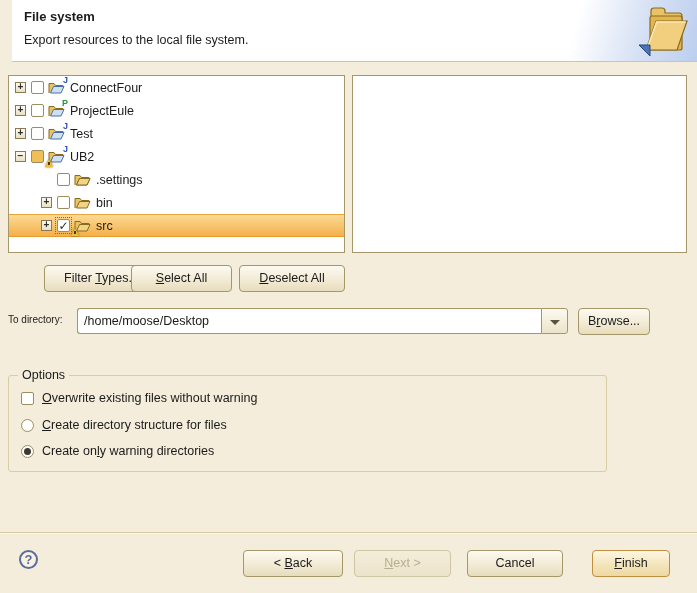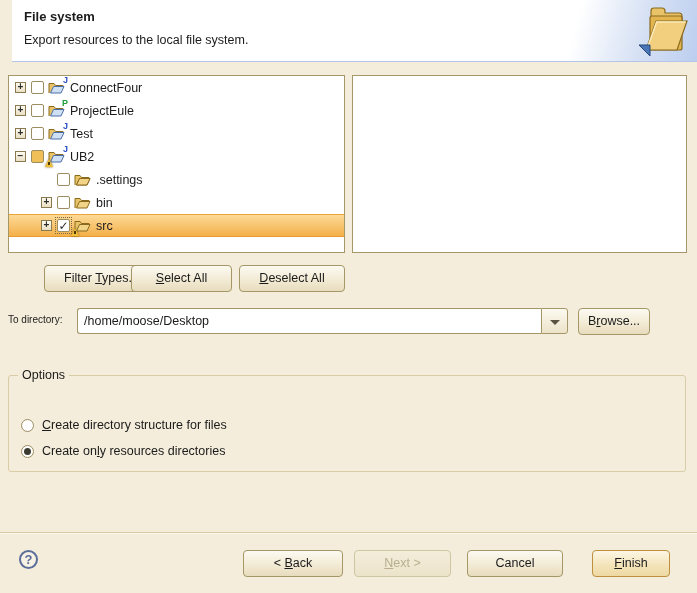--- a/index.html
+++ b/index.html
@@ -73,21 +73,21 @@
              padding:0 6px; font-family:"Liberation Sans",sans-serif; font-size:12.5px; color:#1b1b1b;
              background:#ffffff; outline:none;}
   .dir-arrow{position:absolute; left:541px; top:308px; width:27px; height:26px; box-sizing:border-box;
              border:1px solid #a59767; border-radius:0 3px 3px 0;
              background:linear-gradient(to bottom,#fcfaf1,#ece3c8); cursor:pointer;}
   .dir-arrow .tri{position:absolute; left:8px; top:11px; width:0; height:0;
              border-left:5px solid transparent; border-right:5px solid transparent;
              border-top:5px solid #5a5341;}
 
   
-  .options{position:absolute; left:8px; top:375px; width:678px; height:97px; box-sizing:border-box;
+  .options{position:absolute; left:8px; top:375px; width:599px; height:97px; box-sizing:border-box;
            border:1px solid #d9cca6; border-radius:3px;}
   .options .legend{position:absolute; left:9px; top:-8px; background:#f4eddb; padding:0 4px; font-size:12.5px;}
   .opt-row{position:absolute; left:12px; display:flex; align-items:center; cursor:pointer;}
   #opt1{top:15px;} #opt2{top:42px;} #opt3{top:68px;}
   .radio{width:13px; height:13px; box-sizing:border-box; border:1px solid #9c8d60; border-radius:50%;
          background:#ffffff; display:flex; align-items:center; justify-content:center;}
   .radio.on:after{content:""; width:7px; height:7px; border-radius:50%; background:#3c3a30;}
   .opt-label{margin-left:8px; font-size:12.5px;}
 
   
@@ -234,29 +234,33 @@
   <div class="dir-label">To directory:</div>
   <input class="dir-input" type="text" value="/home/moose/Desktop" style="">
   <div class="dir-arrow">
       <span class="tri"></span>
     </div>
   <div class="btn" id="btn-browse"><span>B</span><span class="mn">r</span><span>owse...</span></div>
 
   <div class="options">
     <span class="legend">Options</span>
 
+    <div class="opt-row" id="opt1">
+      <span class="cb"></span>
+      <span class="opt-label"><span class="mn">O</span><span>verwrite existing files without warning</span></span>
+    </div>
 
     <div class="opt-row" id="opt2">
       <span class="radio"></span>
       <span class="opt-label"><span class="mn">C</span><span>reate directory structure for files</span></span>
     </div>
 
     <div class="opt-row" id="opt3">
       <span class="radio on"></span>
-      <span class="opt-label"><span>Create on</span><span class="mn">l</span><span>y resources directories</span></span>
+      <span class="opt-label"><span>Create on</span><span class="mn">l</span><span>y warning directories</span></span>
     </div>
   </div>
 
   <div class="bottom-sep"></div>
   <div class="help"><span>?</span></div>
 
   <div class="btn" id="btn-back"><span>&lt; </span><span class="mn">B</span><span>ack</span></div>
   <div class="btn disabled" id="btn-next"><span class="mn">N</span><span>ext &gt;</span></div>
   <div class="btn" id="btn-cancel"><span>Cancel</span></div>
   <div class="btn default" id="btn-finish"><span class="mn">F</span><span>inish</span></div>

